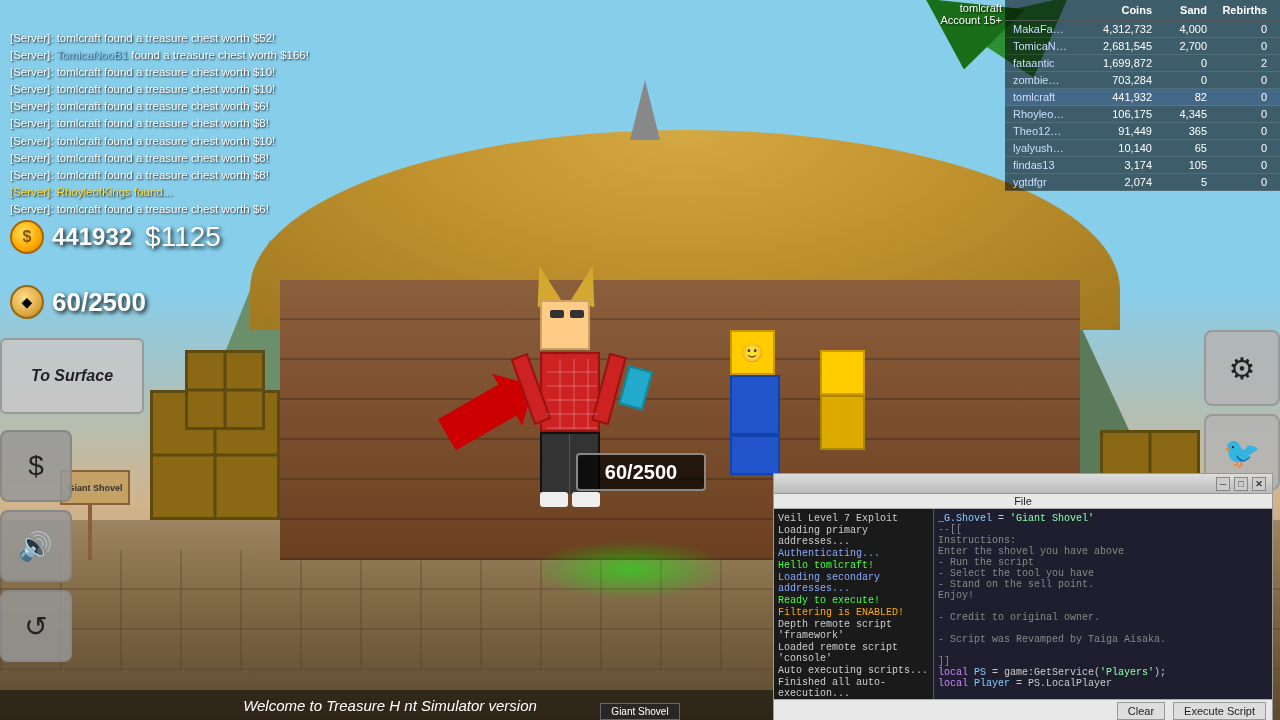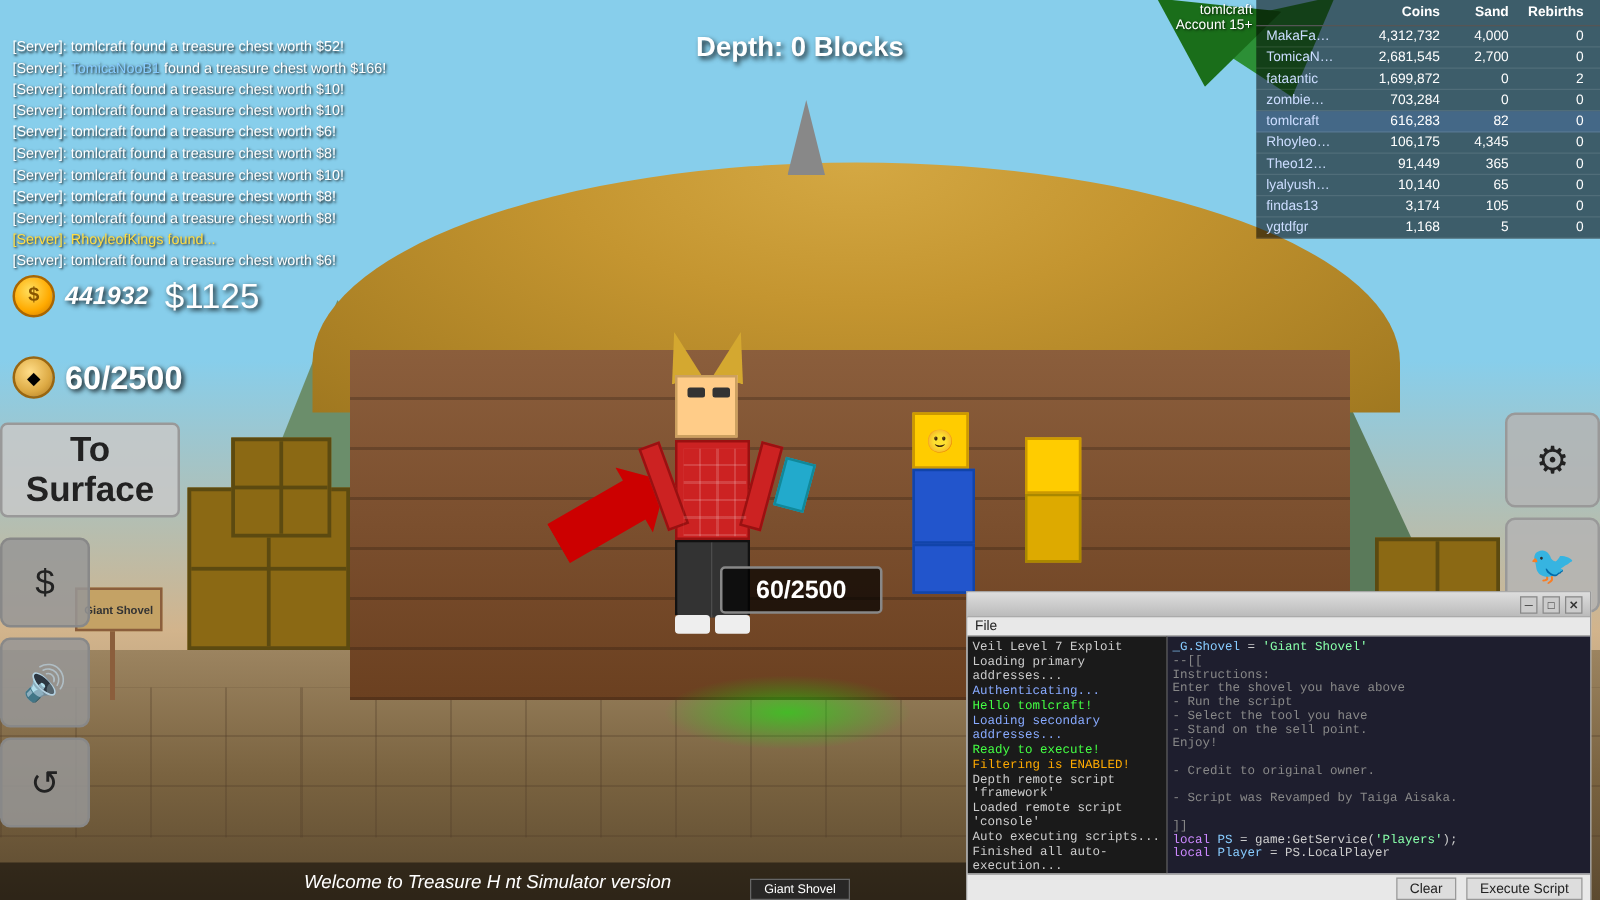--- a/index.html
+++ b/index.html
@@ -318,24 +318,23 @@
       border: 2px solid #aa6600;
       display: flex;
       align-items: center;
       justify-content: center;
       font-size: 16px;
       color: #885500;
       font-weight: bold;
     }
     .coins-value {
       color: white;
-      font-size: 20px;
+      font-size: 24px;
       font-weight: bold;
       text-shadow: 2px 2px 4px rgba(0,0,0,0.9);
-      font-style: italic;
     }
     .coins-extra {
       color: white;
       font-size: 28px;
       font-weight: normal;
       text-shadow: 2px 2px 4px rgba(0,0,0,0.9);
       margin-left: 5px;
     }
 
     
@@ -371,25 +370,26 @@
       top: 338px;
       left: 0;
       width: 144px;
       height: 76px;
       background: rgba(200,200,200,0.85);
       border: 2px solid #999;
       border-radius: 6px;
       display: flex;
       align-items: center;
       justify-content: center;
-      font-size: 28px;
+      font-size: 16px;
       font-weight: bold;
       color: #222;
       cursor: pointer;
       text-align: center;
+      font-style: italic;
     }
 
     
     .left-buttons {
       position: absolute;
       top: 430px;
       left: 0;
       display: flex;
       flex-direction: column;
       gap: 8px;
@@ -550,20 +550,21 @@
       font-size: 9px;
       cursor: pointer;
       color: #333;
     }
     .exploit-menu {
       background: #e8e8e8;
       border-bottom: 1px solid #aaa;
       padding: 1px 6px;
       font-size: 11px;
       color: #222;
+      text-align: center;
     }
     .exploit-body {
       display: flex;
       flex: 1;
       overflow: hidden;
     }
     .exploit-left {
       width: 160px;
       background: #1a1a1a;
       color: #eee;
@@ -747,21 +748,20 @@
     <div class="npc-head">🙂</div>
     <div class="npc-torso-blue"></div>
     <div style="width:50px;height:40px;background:#2255cc;border:2px solid #1144aa;"></div>
   </div>
 
   <div style="position:absolute;top:350px;left:820px;">
     <div class="npc-head"></div>
     <div class="npc-torso-yellow"></div>
   </div>
 
-  <div class="depth-indicator">Depth: 0 Blocks</div>
 
   <div class="dig-bar-container">
     <span class="dig-bar-text">60/2500</span>
   </div>
 
   <div class="chat-log">
     <div class="chat-msg">[Server]: tomlcraft found a treasure chest worth $52!</div>
     <div class="chat-msg">[Server]: <span class="player-name">TomicaNooB1</span> found a treasure chest worth $166!</div>
     <div class="chat-msg">[Server]: tomlcraft found a treasure chest worth $10!</div>
     <div class="chat-msg">[Server]: tomlcraft found a treasure chest worth $10!</div>
@@ -829,21 +829,21 @@
       <span class="lb-val">2</span>
     </div>
     <div class="lb-row">
       <span class="lb-player-name">zombieman6875</span>
       <span class="lb-val">703,284</span>
       <span class="lb-val">0</span>
       <span class="lb-val">0</span>
     </div>
     <div class="lb-row self">
       <span class="lb-player-name">tomlcraft</span>
-      <span class="lb-val">616,283</span>
+      <span class="lb-val">441,932</span>
       <span class="lb-val">82</span>
       <span class="lb-val">0</span>
     </div>
     <div class="lb-row">
       <span class="lb-player-name">RhoyleofKings</span>
       <span class="lb-val">106,175</span>
       <span class="lb-val">4,345</span>
       <span class="lb-val">0</span>
     </div>
     <div class="lb-row">
@@ -859,21 +859,21 @@
       <span class="lb-val">0</span>
     </div>
     <div class="lb-row">
       <span class="lb-player-name">findas13</span>
       <span class="lb-val">3,174</span>
       <span class="lb-val">105</span>
       <span class="lb-val">0</span>
     </div>
     <div class="lb-row">
       <span class="lb-player-name">ygtdfgr</span>
-      <span class="lb-val">1,168</span>
+      <span class="lb-val">2,074</span>
       <span class="lb-val">5</span>
       <span class="lb-val">0</span>
     </div>
   </div>
 
   <div class="welcome-bar">Welcome to Treasure H      nt Simulator version</div>
 
   <div class="shovel-tooltip">Giant Shovel</div>
 
   <div class="exploit-window">

